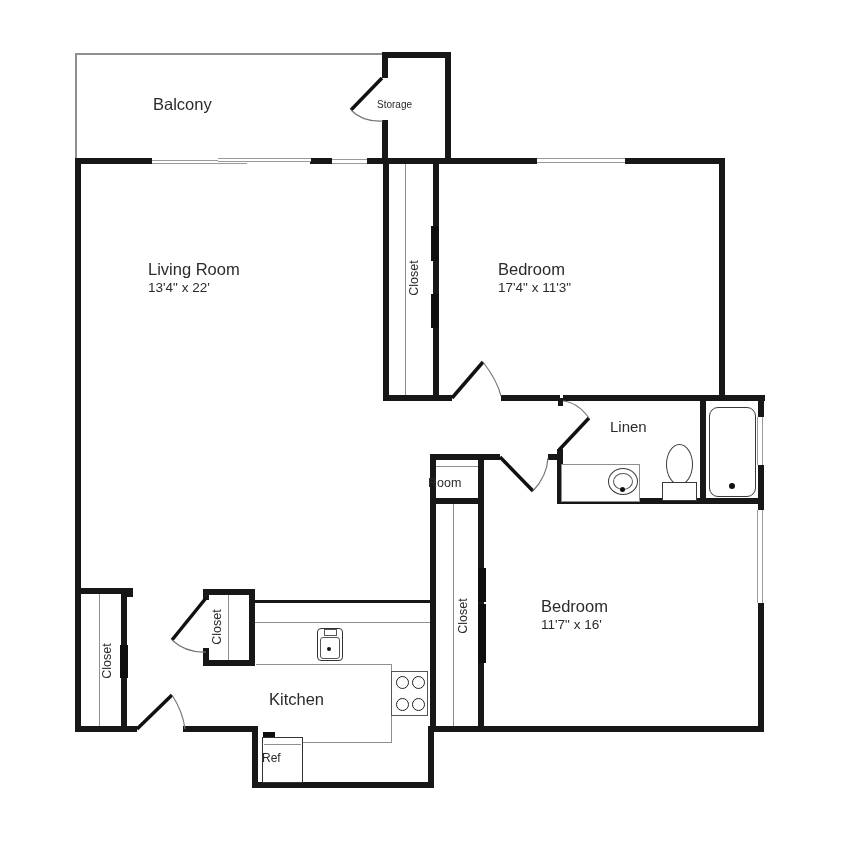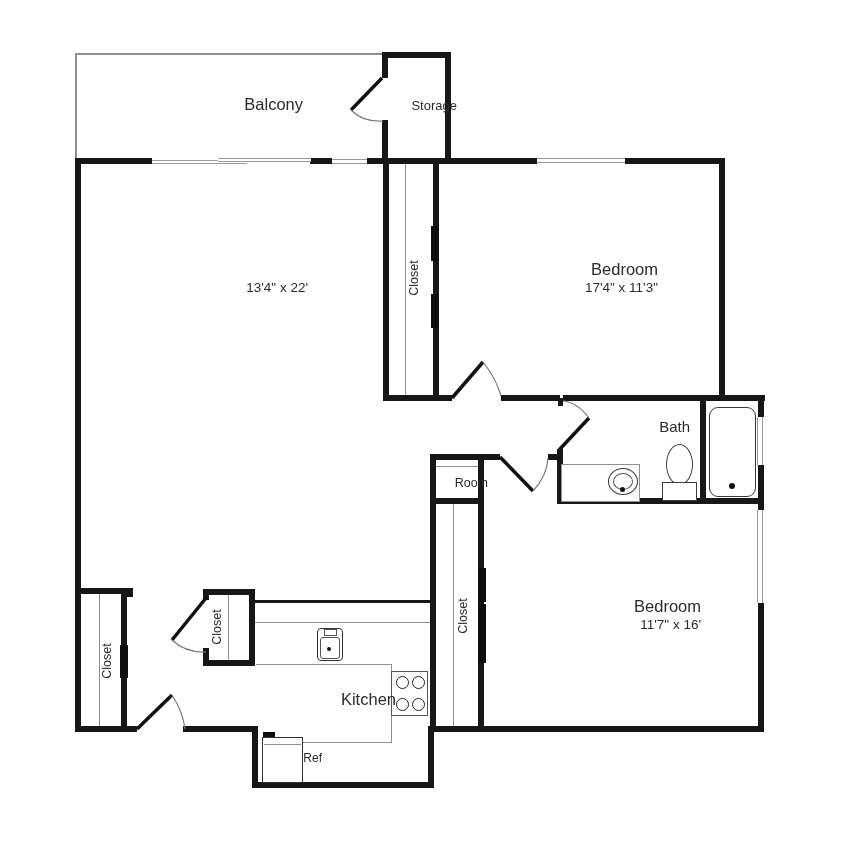--- a/index.html
+++ b/index.html
@@ -3,21 +3,21 @@
 <meta charset="utf-8">
 <style>
   html,body{margin:0;padding:0;background:#fff;}
   #plan{position:relative;width:844px;height:844px;background:#fff;overflow:hidden;
         font-family:"Liberation Sans",sans-serif;color:#2b2b2b;}
   .w{position:absolute;background:#171717;}
   .t{position:absolute;background:#8f8f8f;}
   .bar{position:absolute;background:#0e0e0e;}
   .winh{position:absolute;background:#fff;border-top:1px solid #9a9a9a;border-bottom:1px solid #9a9a9a;box-sizing:border-box;}
   .winv{position:absolute;background:#fff;border-left:1px solid #9a9a9a;border-right:1px solid #9a9a9a;box-sizing:border-box;}
-  .lbl{position:absolute;text-align:right;white-space:nowrap;line-height:1.1;}
+  .lbl{position:absolute;text-align:left;white-space:nowrap;line-height:1.1;}
   .room{font-size:16.5px;}
   .dims{font-size:13.5px;}
   .small{font-size:12.5px;}
   .vlbl{position:absolute;width:70px;height:14px;text-align:center;font-size:12.5px;
         transform:rotate(-90deg);white-space:nowrap;line-height:14px;}
   .fix{position:absolute;box-sizing:border-box;background:#fff;}
   svg{position:absolute;left:0;top:0;}
 </style>
 </head>
 <body>
@@ -131,27 +131,28 @@
   <div class="fix" style="left:391px;top:671px;width:37px;height:45px;border:1px solid #555;"></div>
   <div class="fix" style="left:396px;top:676px;width:13px;height:13px;border:1.5px solid #222;border-radius:50%;"></div>
   <div class="fix" style="left:412px;top:676px;width:13px;height:13px;border:1.5px solid #222;border-radius:50%;"></div>
   <div class="fix" style="left:396px;top:698px;width:13px;height:13px;border:1.5px solid #222;border-radius:50%;"></div>
   <div class="fix" style="left:412px;top:698px;width:13px;height:13px;border:1.5px solid #222;border-radius:50%;"></div>
   <div class="fix" style="left:262px;top:737px;width:41px;height:46px;border:1.5px solid #333;"></div>
   <div class="t" style="left:264px;top:744px;width:37px;height:1px;"></div>
   <div class="bar" style="left:263px;top:732px;width:12px;height:5px;"></div>
 
   <div class="lbl room" style="left:153px;top:95px;width:150px;">Balcony</div>
-  <div class="lbl" style="left:377px;top:99px;width:80px;font-size:13px;">Storage</div>
+  <div class="lbl" style="left:377px;top:99px;width:80px;font-size:10px;">Storage</div>
+  <div class="lbl room" style="left:148px;top:260px;width:160px;">Living Room</div>
   <div class="lbl dims" style="left:148px;top:281px;width:160px;">13'4" x 22'</div>
   <div class="lbl room" style="left:498px;top:260px;width:160px;">Bedroom</div>
   <div class="lbl dims" style="left:498px;top:281px;width:160px;">17'4" x 11'3"</div>
-  <div class="lbl" style="left:610px;top:419px;width:80px;font-size:15px;">Bath</div>
+  <div class="lbl" style="left:610px;top:419px;width:80px;font-size:15px;">Linen</div>
   <div class="lbl small" style="left:428px;top:477px;width:60px;">Room</div>
-  <div class="lbl room" style="left:276px;top:690px;width:120px;">Kitchen</div>
+  <div class="lbl room" style="left:269px;top:690px;width:120px;">Kitchen</div>
   <div class="lbl" style="left:262px;top:752px;width:60px;font-size:12px;">Ref</div>
   <div class="lbl room" style="left:541px;top:597px;width:160px;">Bedroom</div>
   <div class="lbl dims" style="left:541px;top:618px;width:160px;">11'7" x 16'</div>
 
   <div class="vlbl" style="left:379px;top:271px;">Closet</div>
   <div class="vlbl" style="left:72px;top:654px;">Closet</div>
   <div class="vlbl" style="left:182px;top:620px;">Closet</div>
   <div class="vlbl" style="left:428px;top:609px;">Closet</div>
 
 </div>

